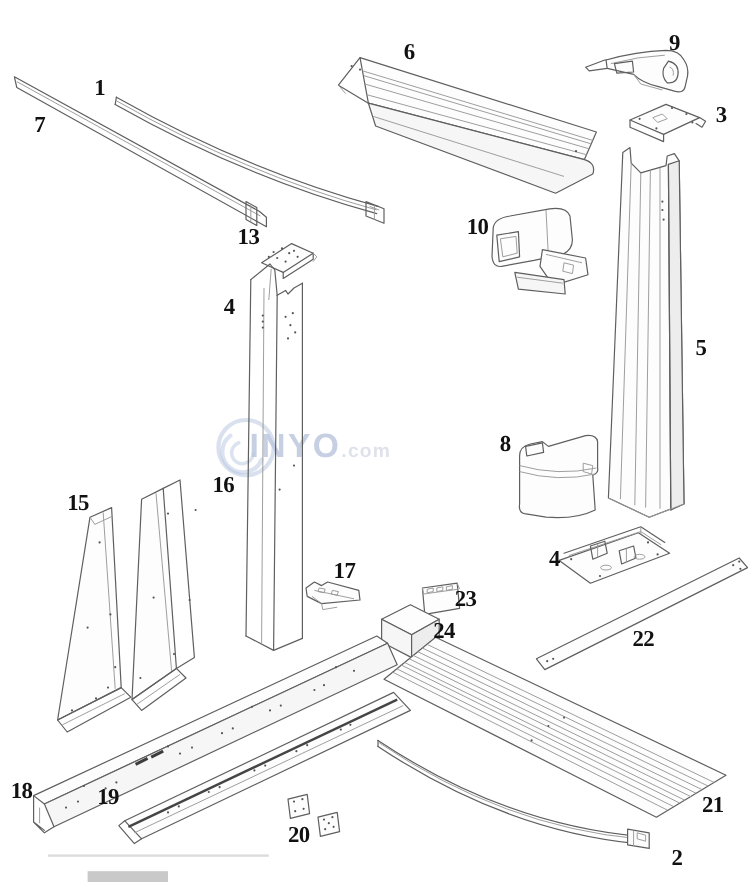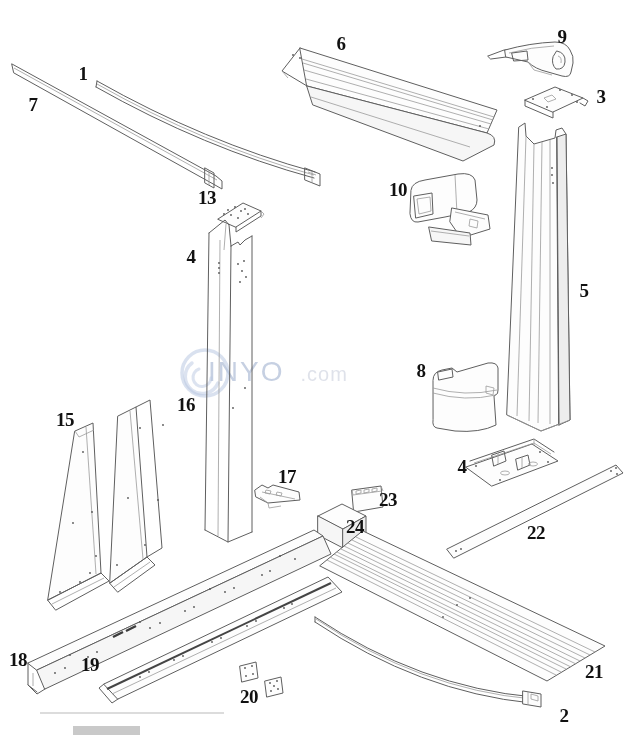--- a/index.html
+++ b/index.html
@@ -4,23 +4,23 @@
 <style>
   html,body{margin:0;padding:0;background:#ffffff;}
   .stage{position:relative;width:624px;height:735px;background:#ffffff;overflow:hidden;
          font-family:"Liberation Serif", serif;}
   .art{position:absolute;left:0;top:0;z-index:2;}
   .num{position:absolute;z-index:3;transform:translate(-50%,-50%);
        font-weight:700;font-size:19px;color:#111;letter-spacing:-0.5px;}
   .watermark{position:absolute;left:178px;top:344px;width:250px;height:56px;z-index:1;
              display:flex;align-items:center;font-family:"Liberation Sans", sans-serif;}
   .wm-text{display:flex;align-items:baseline;margin-left:30px;}
-  .wm-a{font-size:28px;font-weight:400;color:rgba(160,176,206,0.60);letter-spacing:2px;}
+  .wm-a{font-size:28px;font-weight:700;color:rgba(160,176,206,0.60);letter-spacing:2px;}
   .wm-b{font-size:28px;font-weight:700;color:rgba(168,178,198,0.42);letter-spacing:2px;}
-  .wm-c{font-size:20px;font-weight:400;color:rgba(170,180,200,0.38);letter-spacing:1px;margin-left:16px;}
+  .wm-c{font-size:16px;font-weight:700;color:rgba(170,180,200,0.38);letter-spacing:1px;}
   .wm-swirl{position:absolute;left:0;top:2px;}
   .smudge-line{position:absolute;left:40px;top:712px;width:184px;height:2px;
                background:#dcdcdc;z-index:1;}
   .smudge-bar{position:absolute;left:73px;top:726px;width:67px;height:9px;
               background:#c9c9c9;z-index:1;}
   svg .ln{fill:none;stroke:#5f5f5f;stroke-width:1;stroke-linejoin:round;stroke-linecap:round;}
   svg .lt{fill:none;stroke:#9a9a9a;stroke-width:0.8;stroke-linejoin:round;}
   svg .f0{fill:#fdfdfd;}
   svg .f1{fill:#f6f6f6;}
   svg .f2{fill:#ededed;}
@@ -323,15 +323,15 @@
   <div class="num" style="left:191px;top:257px;">4</div>
   <div class="num" style="left:65px;top:420px;">15</div>
   <div class="num" style="left:158px;top:405px;margin-left:28px;">16</div>
   <div class="num" style="left:287px;top:477px;">17</div>
   <div class="num" style="left:18px;top:660px;">18</div>
   <div class="num" style="left:90px;top:665px;">19</div>
   <div class="num" style="left:249px;top:697px;">20</div>
   <div class="num" style="left:594px;top:672px;">21</div>
   <div class="num" style="left:536px;top:533px;">22</div>
   <div class="num" style="left:388px;top:500px;">23</div>
-  <div class="num" style="left:355px;top:527px;">24</div>
+  <div class="num" style="left:370px;top:527px;">24</div>
 
 </div>
 
 </body></html>

